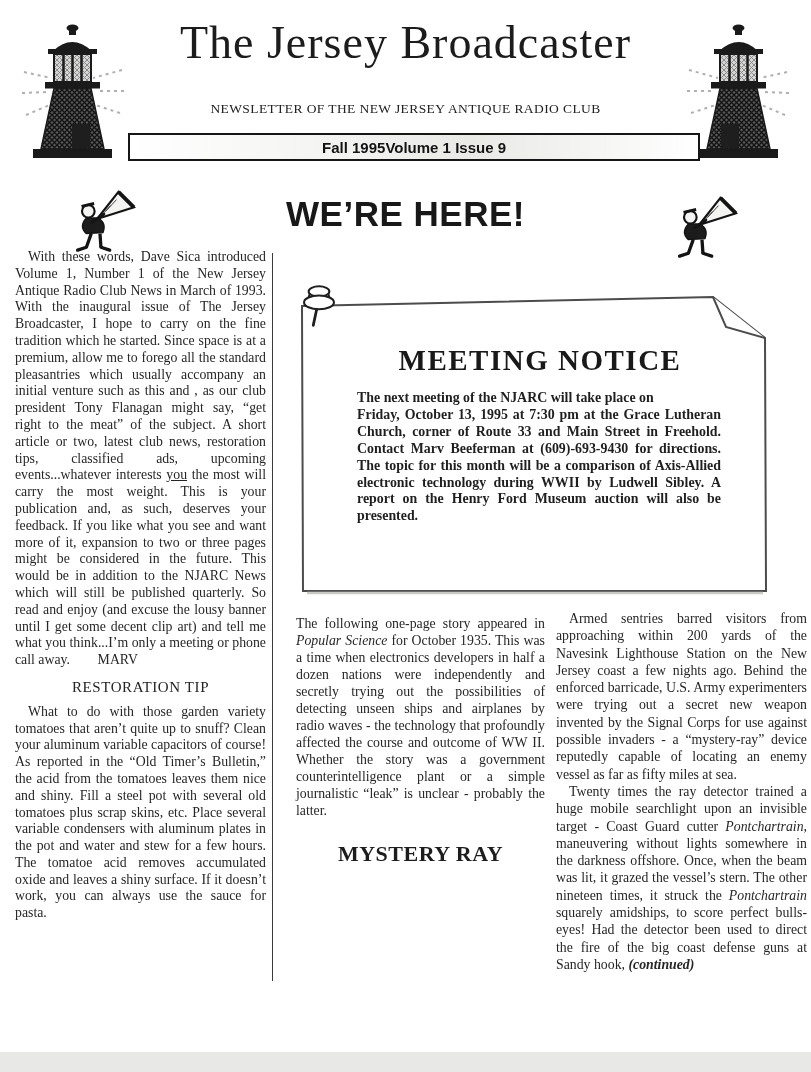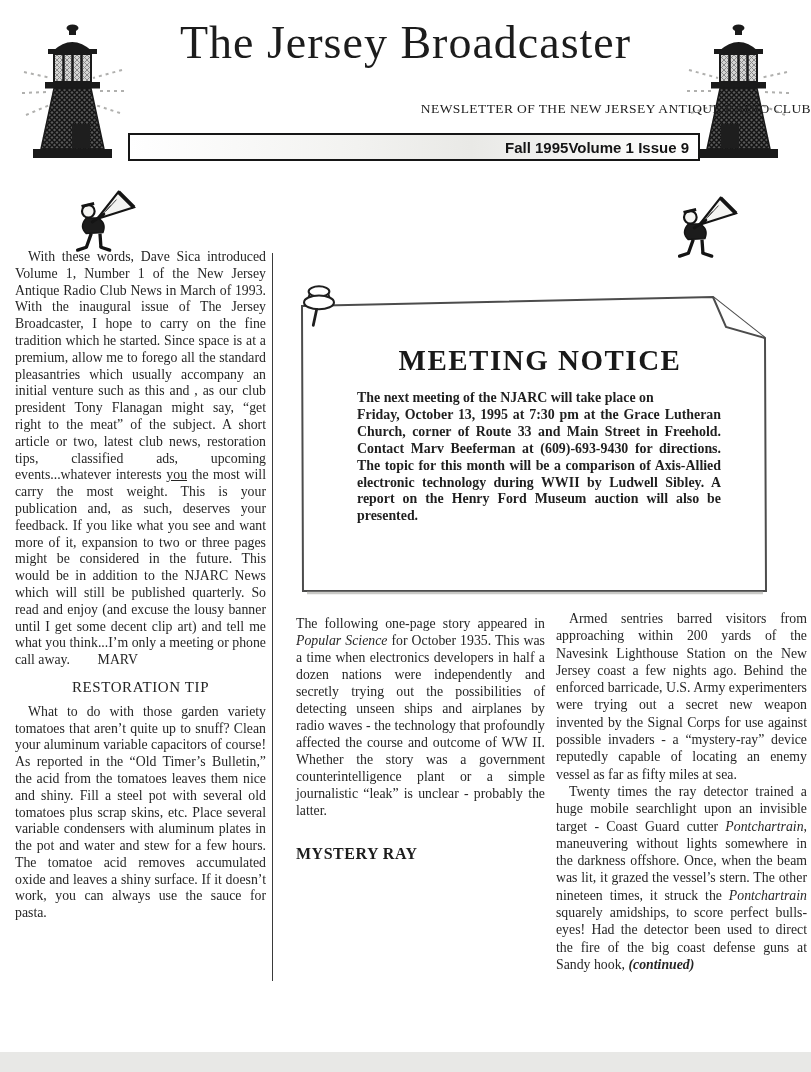--- a/index.html
+++ b/index.html
@@ -9,28 +9,28 @@
     background:#ffffff; color:#242424; overflow:hidden;
     font-family:"Liberation Serif", serif;
   }
   
   .masthead-title {
     position:absolute; top:16px; left:0; right:0; text-align:center;
     font-family:"Liberation Serif", serif; font-size:46px; font-weight:normal;
     color:#1c1c1c; letter-spacing:1px;
   }
   .masthead-subtitle {
-    position:absolute; top:101px; left:0; right:0; text-align:right;
+    position:absolute; top:101px; left:0; right:0; text-align:center;
     font-size:13.5px; letter-spacing:.4px; color:#222;
   }
   .issue-bar {
     position:absolute; left:128px; top:133px; width:572px; height:28px;
     border:2.5px solid #161616;
     background:linear-gradient(90deg,#ffffff 0%,#f2f2f0 40%,#e9e9e6 60%,#ffffff 100%);
-    display:flex; justify-content:flex-end; align-items:center;
+    display:flex; justify-content:center; align-items:center;
     padding:4px 9px;
     font-family:"Liberation Sans", sans-serif; font-weight:bold; font-size:15px; color:#141414;
   }
   .lighthouse { position:absolute; top:20px; width:102px; height:148px; }
   .lighthouse.lh-left  { left:22px; }
   .lighthouse.lh-right { left:687px; transform:scaleX(-1); }
 
   
   .headline {
     position:absolute; top:194px; left:0; right:0; text-align:center;
@@ -54,21 +54,21 @@
   }
   .section-heading {
     text-align:center; font-weight:normal; font-size:15px; letter-spacing:.6px;
     margin-top:10px; margin-bottom:8px; color:#242424;
   }
   .radar-heading {
     text-align:center; font-weight:normal; font-size:15.5px; line-height:21px;
     letter-spacing:.5px; margin-bottom:36px;
   }
   .mystery-subheading {
-    font-weight:bold; font-size:16px; line-height:26px;
+    text-align:center; font-weight:bold; font-size:22px; line-height:26px;
     letter-spacing:.5px; margin-top:22px; color:#1d1d1d;
   }
   .col-right p + p { margin-top:0; }
 
   
   .notice { position:absolute; left:299px; top:294px; width:472px; height:302px; }
   .notice-paper { position:absolute; left:0; top:0; width:100%; height:100%; }
   .pushpin { position:absolute; left:-3px; top:-16px; width:46px; height:58px; }
   .notice-title {
     position:absolute; left:55px; top:50px; width:372px; text-align:center;
@@ -146,20 +146,21 @@
     <div class="masthead-subtitle">NEWSLETTER OF THE NEW JERSEY ANTIQUE RADIO CLUB</div>
     <div class="issue-bar">
       <span>Fall 1995</span>
       <span>Volume 1 Issue 9</span>
     </div>
   </header>
 
   <svg class="crier cr-left" viewBox="0 0 80 70">
       <use href="#crier-shape"></use>
     </svg>
+  <h2 class="headline">WE’RE HERE!</h2>
   <svg class="crier cr-right" viewBox="0 0 80 70">
       <use href="#crier-shape"></use>
     </svg>
 
   <div class="col col-left">
     <p class="indent"><span>With these words, Dave Sica introduced Volume 1, Number 1 of the New Jersey Antique Radio Club News in March of 1993.  With the inaugural issue of The Jersey Broadcaster, I hope to carry on the fine tradition which he started.  Since space is at a premium, allow me to forego all the standard pleasantries which usually accompany an initial venture such as this and , as our club president Tony Flanagan might say, “get right to the meat” of the subject.  A short article or two, latest club news, restoration tips, classified ads, upcoming events...whatever interests </span><span class="seg-u">you</span><span> the most will carry the most weight.  This is your publication and, as such, deserves your feedback.  If you like what you see and want more of it, expansion to two or three pages might be considered in the future.  This would be in addition to the NJARC News which will still be published quarterly.  So read and enjoy (and excuse the lousy banner until I get some decent clip art) and tell me what you think...I’m only a meeting or phone call away.&nbsp;&nbsp;&nbsp;&nbsp;&nbsp;&nbsp;&nbsp;&nbsp;MARV</span></p>
     <h3 class="section-heading">RESTORATION TIP</h3>
     <p class="indent">What to do with those garden variety tomatoes that aren’t quite up to snuff? Clean your aluminum variable capacitors of course!  As reported in the “Old Timer’s Bulletin,” the acid from the tomatoes leaves them nice and shiny.  Fill a steel pot with several old tomatoes plus scrap skins, etc.  Place several variable condensers with aluminum plates in the pot and water and stew for a few hours.  The tomatoe acid removes accumulated oxide and leaves a shiny surface.  If it doesn’t work, you can always use the sauce for pasta.</p>
   </div>
 

